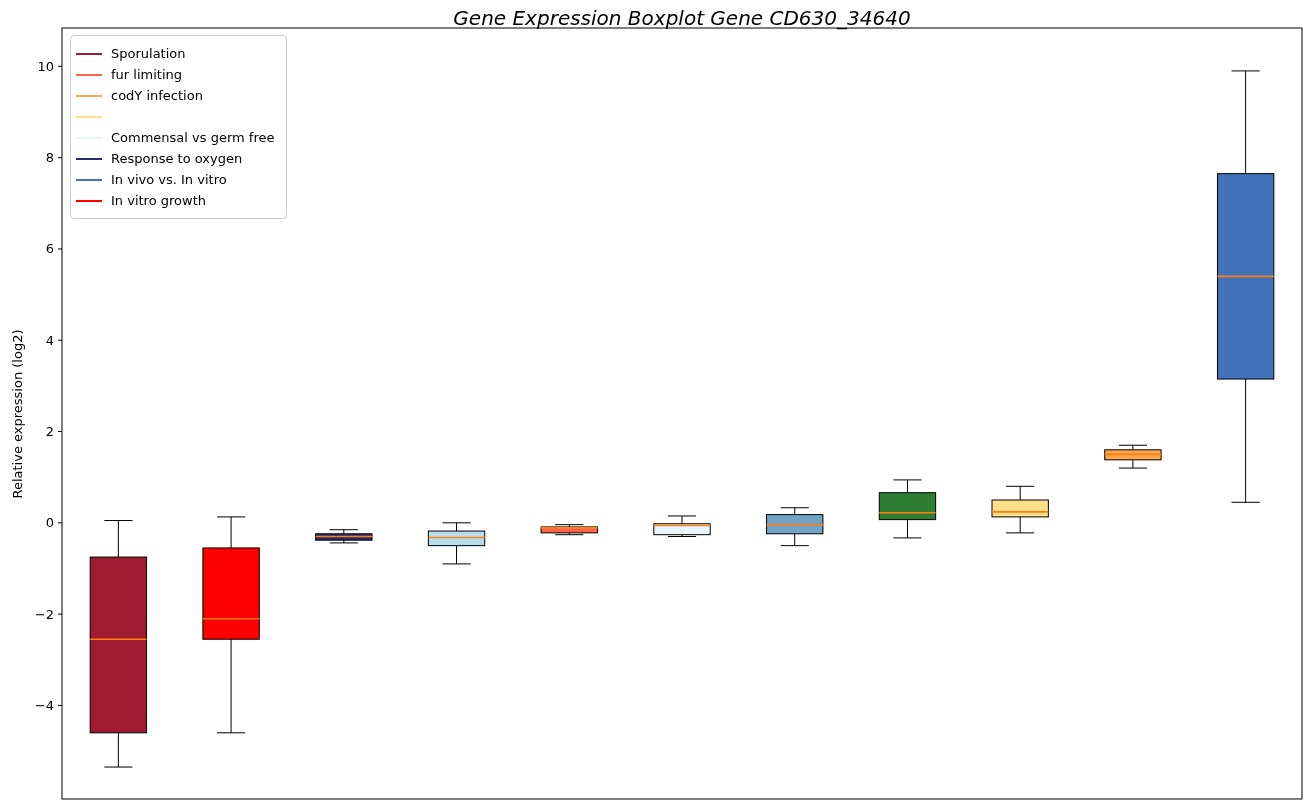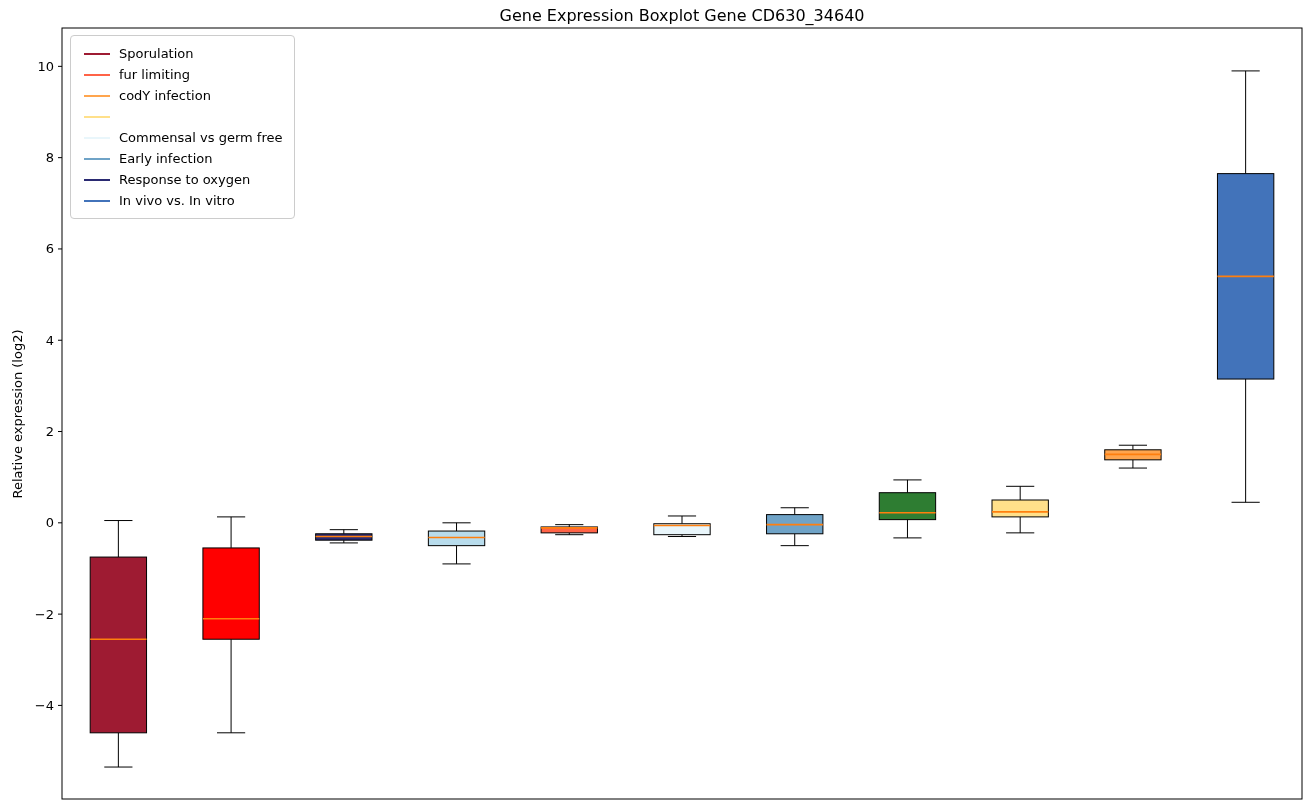--- a/index.html
+++ b/index.html
@@ -4,32 +4,32 @@
 <style>
   html,body{margin:0;padding:0;}
   body{
     width:1309px;height:812px;background:#ffffff;
     font-family:"DejaVu Sans","Liberation Sans",sans-serif;
   }
   .figure{position:relative;width:1309px;height:812px;background:#ffffff;overflow:hidden;}
   #plot-svg{position:absolute;left:0;top:0;}
   .chart-title{
     position:absolute;left:62px;top:6px;width:1240px;text-align:center;
-    font-size:16px;color:#000;z-index:1;
+    font-size:20px;color:#000;z-index:1;font-style:italic;
   }
   .ylabel{
     position:absolute;left:17px;top:414px;
     transform:translate(-50%,-50%) rotate(-90deg);
     font-size:13px;white-space:nowrap;color:#000;z-index:1;
   }
   .legend{
     position:absolute;left:70px;top:35px;z-index:2;
     background:rgba(255,255,255,0.85);
     border:1px solid #cccccc;border-radius:4px;
-    padding:7px 12px 7px 13px;
+    padding:7px 12px 7px 5px;
   }
   .legend-row{display:flex;align-items:center;height:21px;gap:9px;}
   .legend-swatch{display:inline-block;width:26px;height:2px;flex:0 0 26px;}
   .legend-label{font-size:13px;color:#000;line-height:21px;white-space:nowrap;}
   text{font-family:"DejaVu Sans","Liberation Sans",sans-serif;}
 </style>
 </head>
 <body>
 
 <div class="figure">
@@ -49,30 +49,30 @@
         <span class="legend-label">codY infection</span>
       </div>
       <div class="legend-row">
         <span class="legend-swatch" style="background: rgb(255, 224, 138);"></span>
       </div>
       <div class="legend-row">
         <span class="legend-swatch" style="background: rgb(233, 246, 251);"></span>
         <span class="legend-label">Commensal vs germ free</span>
       </div>
       <div class="legend-row">
-        <span class="legend-swatch" style="background: rgb(111, 163, 199);"></span>
-        <span class="legend-label">Early infection</span>
-      </div>
-      <div class="legend-row">
         <span class="legend-swatch" style="background: rgb(42, 42, 114);"></span>
         <span class="legend-label">Response to oxygen</span>
       </div>
       <div class="legend-row">
         <span class="legend-swatch" style="background: rgb(66, 115, 186);"></span>
         <span class="legend-label">In vivo vs. In vitro</span>
+      </div>
+      <div class="legend-row">
+        <span class="legend-swatch" style="background: rgb(255, 0, 0);"></span>
+        <span class="legend-label">In vitro growth</span>
       </div>
     </div>
   <svg id="plot-svg" width="1309" height="812" viewBox="0 0 1309 812">
       <rect x="62" y="28" width="1240" height="771" fill="none" stroke="#000" stroke-width="1"></rect>
       <line x1="58" y1="705.4209591474246" x2="62" y2="705.4209591474246" stroke="#000" stroke-width="1"></line>
       <text x="54" y="709.9209591474246" text-anchor="end" font-size="13" fill="#000">−4</text>
       <line x1="58" y1="614.1243339253997" x2="62" y2="614.1243339253997" stroke="#000" stroke-width="1"></line>
       <text x="54" y="618.6243339253997" text-anchor="end" font-size="13" fill="#000">−2</text>
       <line x1="58" y1="522.8277087033748" x2="62" y2="522.8277087033748" stroke="#000" stroke-width="1"></line>
       <text x="54" y="527.3277087033748" text-anchor="end" font-size="13" fill="#000">0</text>

